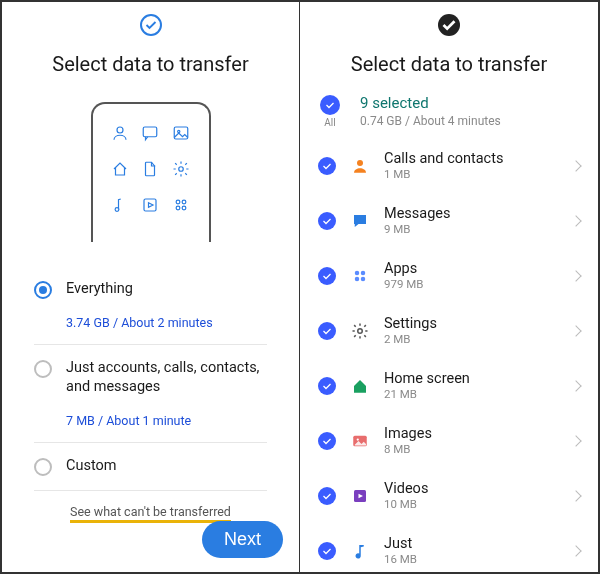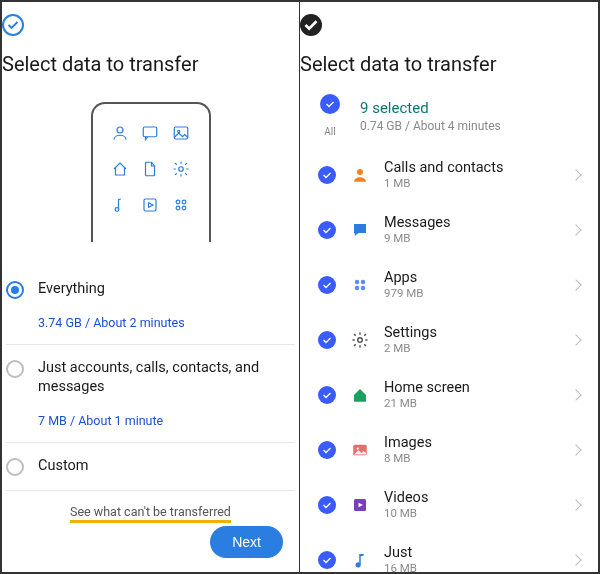--- a/index.html
+++ b/index.html
@@ -16,21 +16,21 @@
     width: 50%;
     height: 100%;
     display: flex;
     flex-direction: column;
     position: relative;
   }
   .pane-left { border-right: 1px solid #333; }
   .header {
     display: flex;
     flex-direction: column;
-    align-items: flex-start;
+    align-items: center;
     padding: 12px 0 8px;
   }
   .circle-icon {
     width: 22px; height: 22px;
     border-radius: 50%;
     display: flex; align-items: center; justify-content: center;
     margin-bottom: 16px;
   }
   .circle-icon.blue-outline { border: 2px solid #2a7de1; color: #2a7de1; }
   .circle-icon.black-fill { background: #222; color: #fff; }
@@ -49,21 +49,21 @@
     padding: 18px 18px 0;
     display: grid;
     grid-template-columns: repeat(3, 1fr);
     grid-template-rows: repeat(3, 26px);
     gap: 10px 12px;
     justify-items: center;
     align-items: center;
   }
   .phone svg { width: 18px; height: 18px; stroke: #2a7de1; fill: none; stroke-width: 1.6; }
   
-  .options { padding: 0 4px; }
+  .options { padding: 0 32px; }
   .option {
     display: flex;
     align-items: flex-start;
     gap: 14px;
     padding: 14px 0;
     border-bottom: 1px solid #e6e6e6;
   }
   .option:last-of-type { border-bottom: none; }
   .radio {
     width: 18px; height: 18px;
@@ -80,41 +80,41 @@
   .opt-text { display:flex; flex-direction:column; }
   .opt-title { font-size: 14.5px; color: #1a1a1a; line-height: 1.3; }
   .opt-sub { font-size: 12.5px; color: #1d4ed8; margin-top: 16px; }
   .link-row { text-align:center; padding: 10px 0 0; }
   .link-row span { font-size: 12.5px; color: #555; border-bottom: 3px solid #eab308; padding-bottom: 1px; }
   .next-btn {
     position: absolute;
     right: 16px; bottom: 14px;
     background: #2a7de1;
     color: #fff;
-    font-size: 14px;
+    font-size: 18px;
     font-weight: 500;
     border: none;
     border-radius: 20px;
     padding: 8px 22px;
   }
   
   .summary-row {
     display:flex; align-items:center; gap: 18px;
     padding: 10px 18px 10px 18px;
   }
   .check-circle {
     width: 20px; height: 20px; border-radius: 50%;
     background: #3a5cff;
     color: #fff;
     display:flex; align-items:center; justify-content:center;
     flex-shrink:0;
   }
   .check-circle svg { width: 12px; height: 12px; stroke: #fff; stroke-width: 2.5; fill:none; }
   .all-col { display:flex; flex-direction:column; align-items:center; width: 24px; }
-  .all-label { font-size: 10px; color: #888; margin-top: 12px; }
+  .all-label { font-size: 10px; color: #888; margin-top: 2px; }
   .sum-text .line1 { font-size: 15px; color: #0f766e; }
   .sum-text .line2 { font-size: 12px; color: #8a8a8a; margin-top: 2px; }
   .cats { overflow: hidden; }
   .cat-row {
     display:flex; align-items:center; gap: 14px;
     padding: 12px 18px;
   }
   .cat-row .check-circle { width: 18px; height: 18px; }
   .cat-icon {
     width: 20px; height: 20px; display:flex; align-items:center; justify-content:center;

